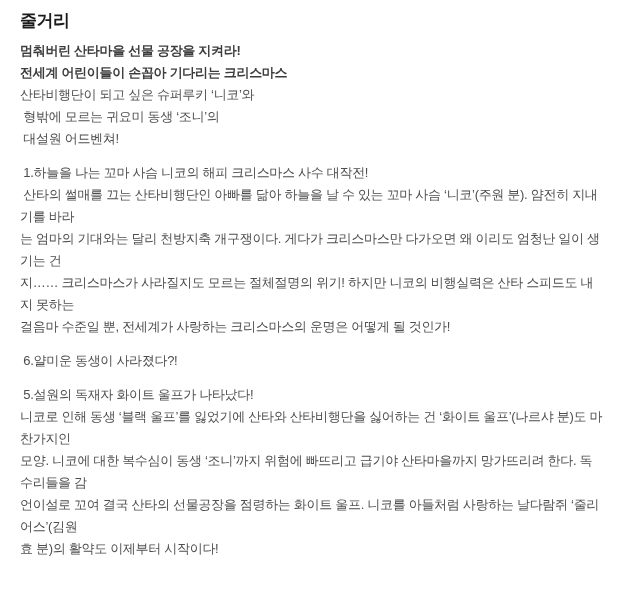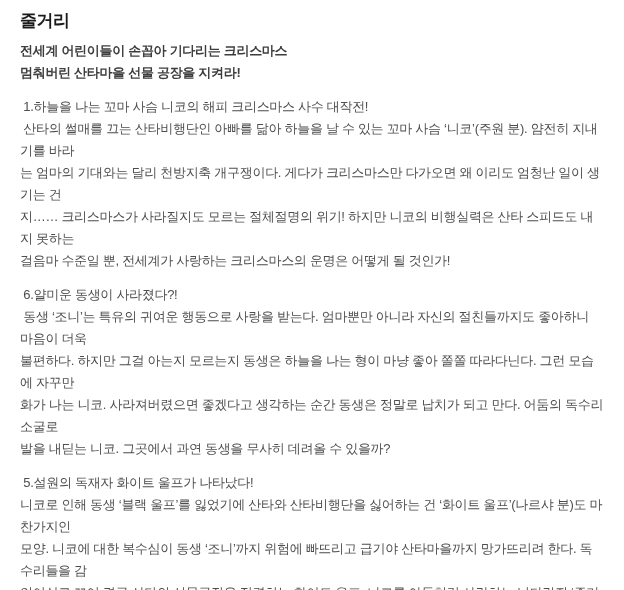--- a/index.html
+++ b/index.html
@@ -41,38 +41,37 @@
   }
 </style>
 </head>
 <body>
 
 <div class="wrap">
 
   <h1 class="page-title">줄거리</h1>
 
   <div class="intro">
+    <div class="line bold">멈춰버린 산타마을 선물 공장을 지켜라!</div>
     <div class="line bold">전세계 어린이들이 손꼽아 기다리는 크리스마스</div>
-    <div class="line bold">멈춰버린 산타마을 선물 공장을 지켜라!</div>
+    <div class="line">산타비행단이 되고 싶은 슈퍼루키 ‘니코’와
+ 형밖에 모르는 귀요미 동생 ‘조니’의
+ 대설원 어드벤쳐!</div>
   </div>
 
   <section class="section">
     <div class="line"> 1.하늘을 나는 꼬마 사슴 니코의 해피 크리스마스 사수 대작전!</div>
     <div class="line"> 산타의 썰매를 끄는 산타비행단인 아빠를 닮아 하늘을 날 수 있는 꼬마 사슴 ‘니코’(주원 분). 얌전히 지내기를 바라
 는 엄마의 기대와는 달리 천방지축 개구쟁이다. 게다가 크리스마스만 다가오면 왜 이리도 엄청난 일이 생기는 건
 지…… 크리스마스가 사라질지도 모르는 절체절명의 위기! 하지만 니코의 비행실력은 산타 스피드도 내지 못하는
 걸음마 수준일 뿐, 전세계가 사랑하는 크리스마스의 운명은 어떻게 될 것인가!</div>
   </section>
 
   <section class="section">
     <div class="line"> 6.얄미운 동생이 사라졌다?!</div>
-    <div class="line"> 동생 ‘조니’는 특유의 귀여운 행동으로 사랑을 받는다. 엄마뿐만 아니라 자신의 절친들까지도 좋아하니 마음이 더욱
-불편하다. 하지만 그걸 아는지 모르는지 동생은 하늘을 나는 형이 마냥 좋아 쫄쫄 따라다닌다. 그런 모습에 자꾸만
-화가 나는 니코. 사라져버렸으면 좋겠다고 생각하는 순간 동생은 정말로 납치가 되고 만다. 어둠의 독수리 소굴로
-발을 내딛는 니코. 그곳에서 과연 동생을 무사히 데려올 수 있을까?</div>
   </section>
 
   <section class="section">
     <div class="line"> 5.설원의 독재자 화이트 울프가 나타났다!</div>
     <div class="line">니코로 인해 동생 ‘블랙 울프’를 잃었기에 산타와 산타비행단을 싫어하는 건 ‘화이트 울프’(나르샤 분)도 마찬가지인
 모양. 니코에 대한 복수심이 동생 ‘조니’까지 위험에 빠뜨리고 급기야 산타마을까지 망가뜨리려 한다. 독수리들을 감
 언이설로 꼬여 결국 산타의 선물공장을 점령하는 화이트 울프. 니코를 아들처럼 사랑하는 날다람쥐 ‘줄리어스’(김원
 효 분)의 활약도 이제부터 시작이다!</div>
   </section>
 

